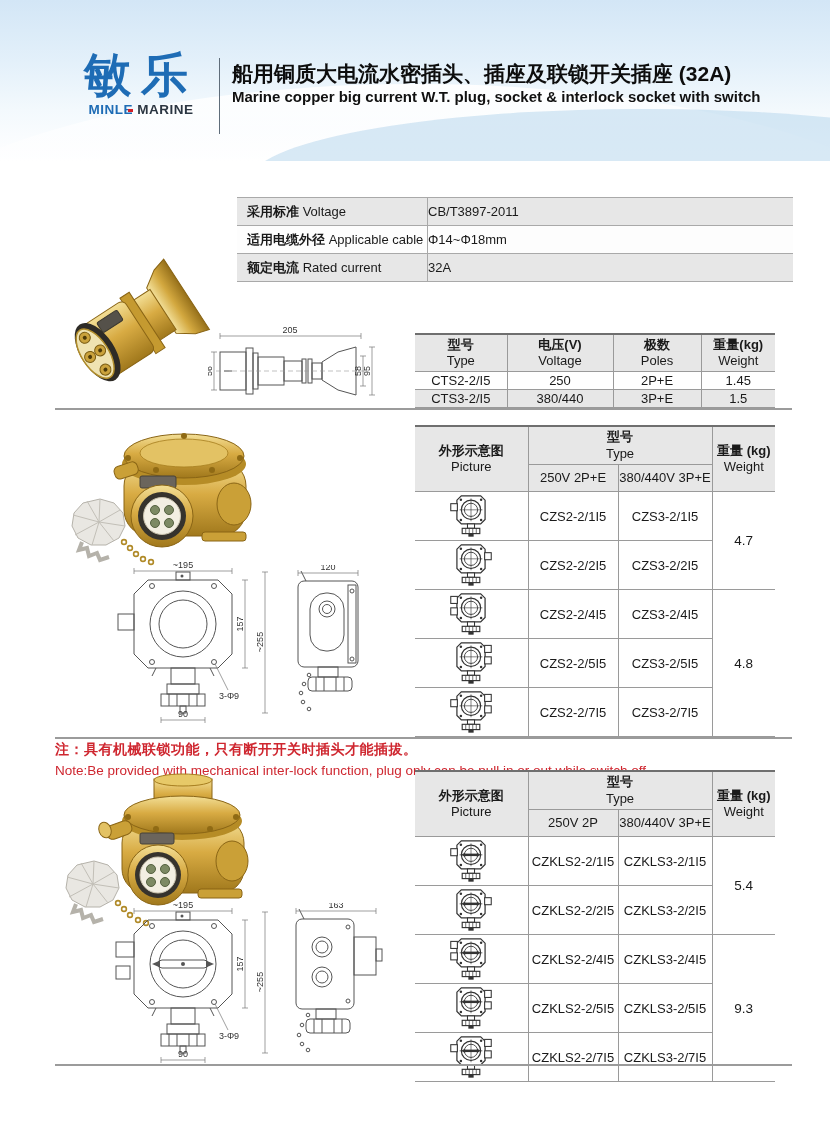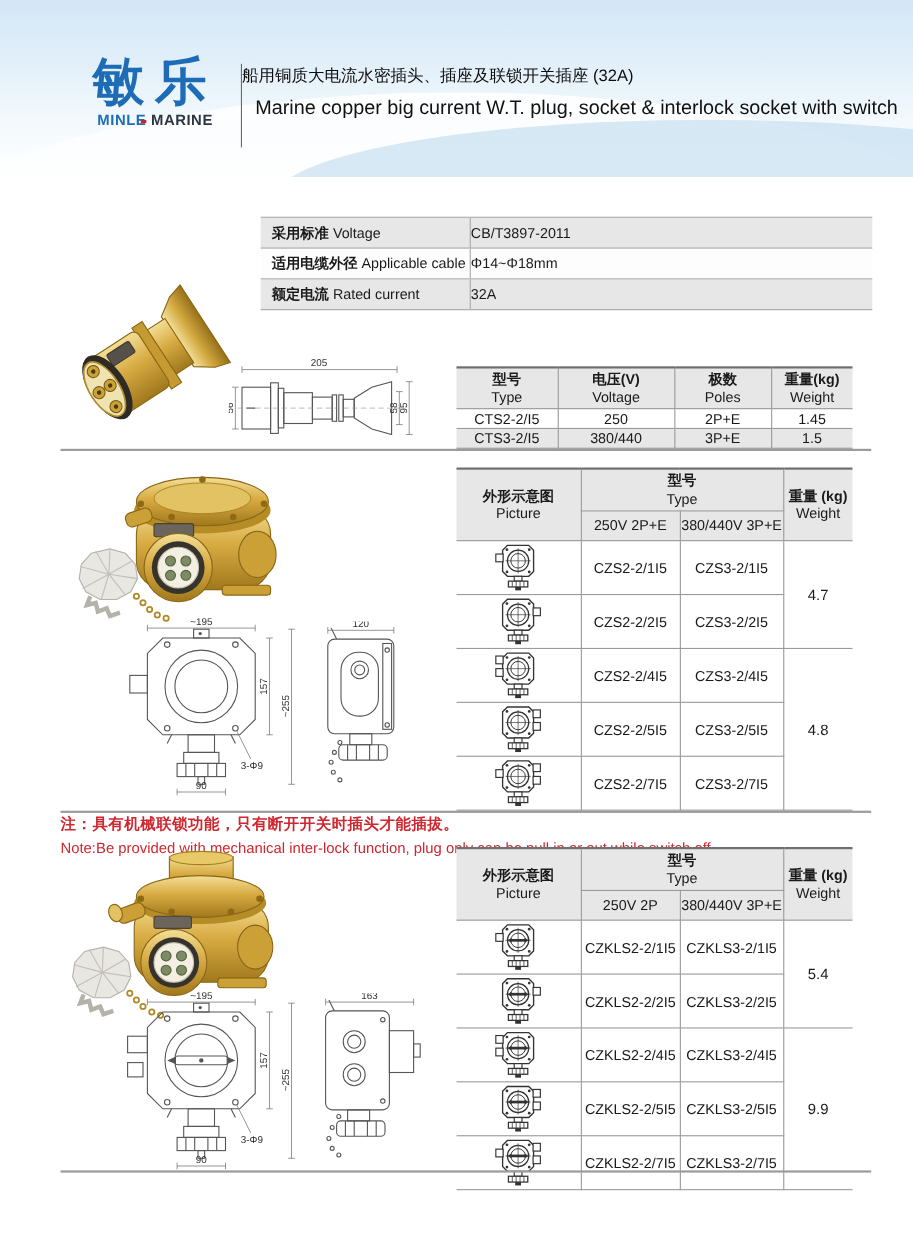--- a/index.html
+++ b/index.html
@@ -16,22 +16,22 @@
     background:rgba(178,211,236,.5);border-radius:50%;}
   .logo{position:absolute;left:76px;top:50px;width:130px;text-align:center;}
   .logo-cn{font-size:47px;font-weight:bold;color:#1e6cb5;letter-spacing:10px;line-height:50px;
     font-family:"DejaVu Sans","Liberation Sans",sans-serif;}
   .logo-en{font-size:13.5px;font-weight:bold;letter-spacing:.5px;margin-top:2px;white-space:nowrap;}
   .logo-en .blue{color:#1e6cb5;}
   .logo-en .dark{color:#2b3642;}
   .logo-en .e{position:relative;}
   .logo-en .e::after{content:"";position:absolute;left:45%;top:45%;width:5px;height:3px;background:#d22028;}
   .vline{position:absolute;left:219px;top:58px;width:1px;height:76px;background:#5f6d7a;}
-  .title-cn{position:absolute;left:220px;top:60px;font-size:15px;font-weight:normal;color:#0d0d0d;white-space:nowrap;}
-  .title-en{position:absolute;left:232px;top:88px;font-size:18px;color:#111;white-space:nowrap;}
+  .title-cn{position:absolute;left:232px;top:60px;font-size:21px;font-weight:bold;color:#0d0d0d;white-space:nowrap;}
+  .title-en{position:absolute;left:232px;top:88px;font-size:15px;color:#111;white-space:nowrap;font-weight:bold;}
 
   
   table{border-collapse:collapse;table-layout:fixed;}
   .cellcn{font-weight:bold;}
   
   .spec{position:absolute;left:237px;top:197px;width:556px;font-size:13px;}
   .spec td{height:27px;padding:0;}
   .spec tr{border-top:1px solid #a9a9a9;}
   .spec tr:last-child{border-bottom:1px solid #a9a9a9;}
   .spec tr:nth-child(odd){background:#e7e7e7;}
@@ -616,21 +616,21 @@
         <td>
             <svg class="picto" viewBox="0 0 50 54">
               <use href="#pg"></use>
               <use href="#lever"></use>
               <rect x="2" y="7" width="7.5" height="8" fill="#fff" stroke="#333" stroke-width="1.2"></rect>
               <rect x="2" y="20" width="7.5" height="8" fill="#fff" stroke="#333" stroke-width="1.2"></rect>
             </svg>
           </td>
         <td>CZKLS2-2/4I5</td>
         <td>CZKLS3-2/4I5</td>
-        <td class="wcell" rowspan="3">9.9</td>
+        <td class="wcell" rowspan="3">9.3</td>
         </tr>
       <tr>
         <td>
             <svg class="picto" viewBox="0 0 50 54">
               <use href="#pg"></use>
               <use href="#lever"></use>
               <rect x="40.5" y="7" width="7.5" height="8" fill="#fff" stroke="#333" stroke-width="1.2"></rect>
               <rect x="40.5" y="20" width="7.5" height="8" fill="#fff" stroke="#333" stroke-width="1.2"></rect>
             </svg>
           </td>

